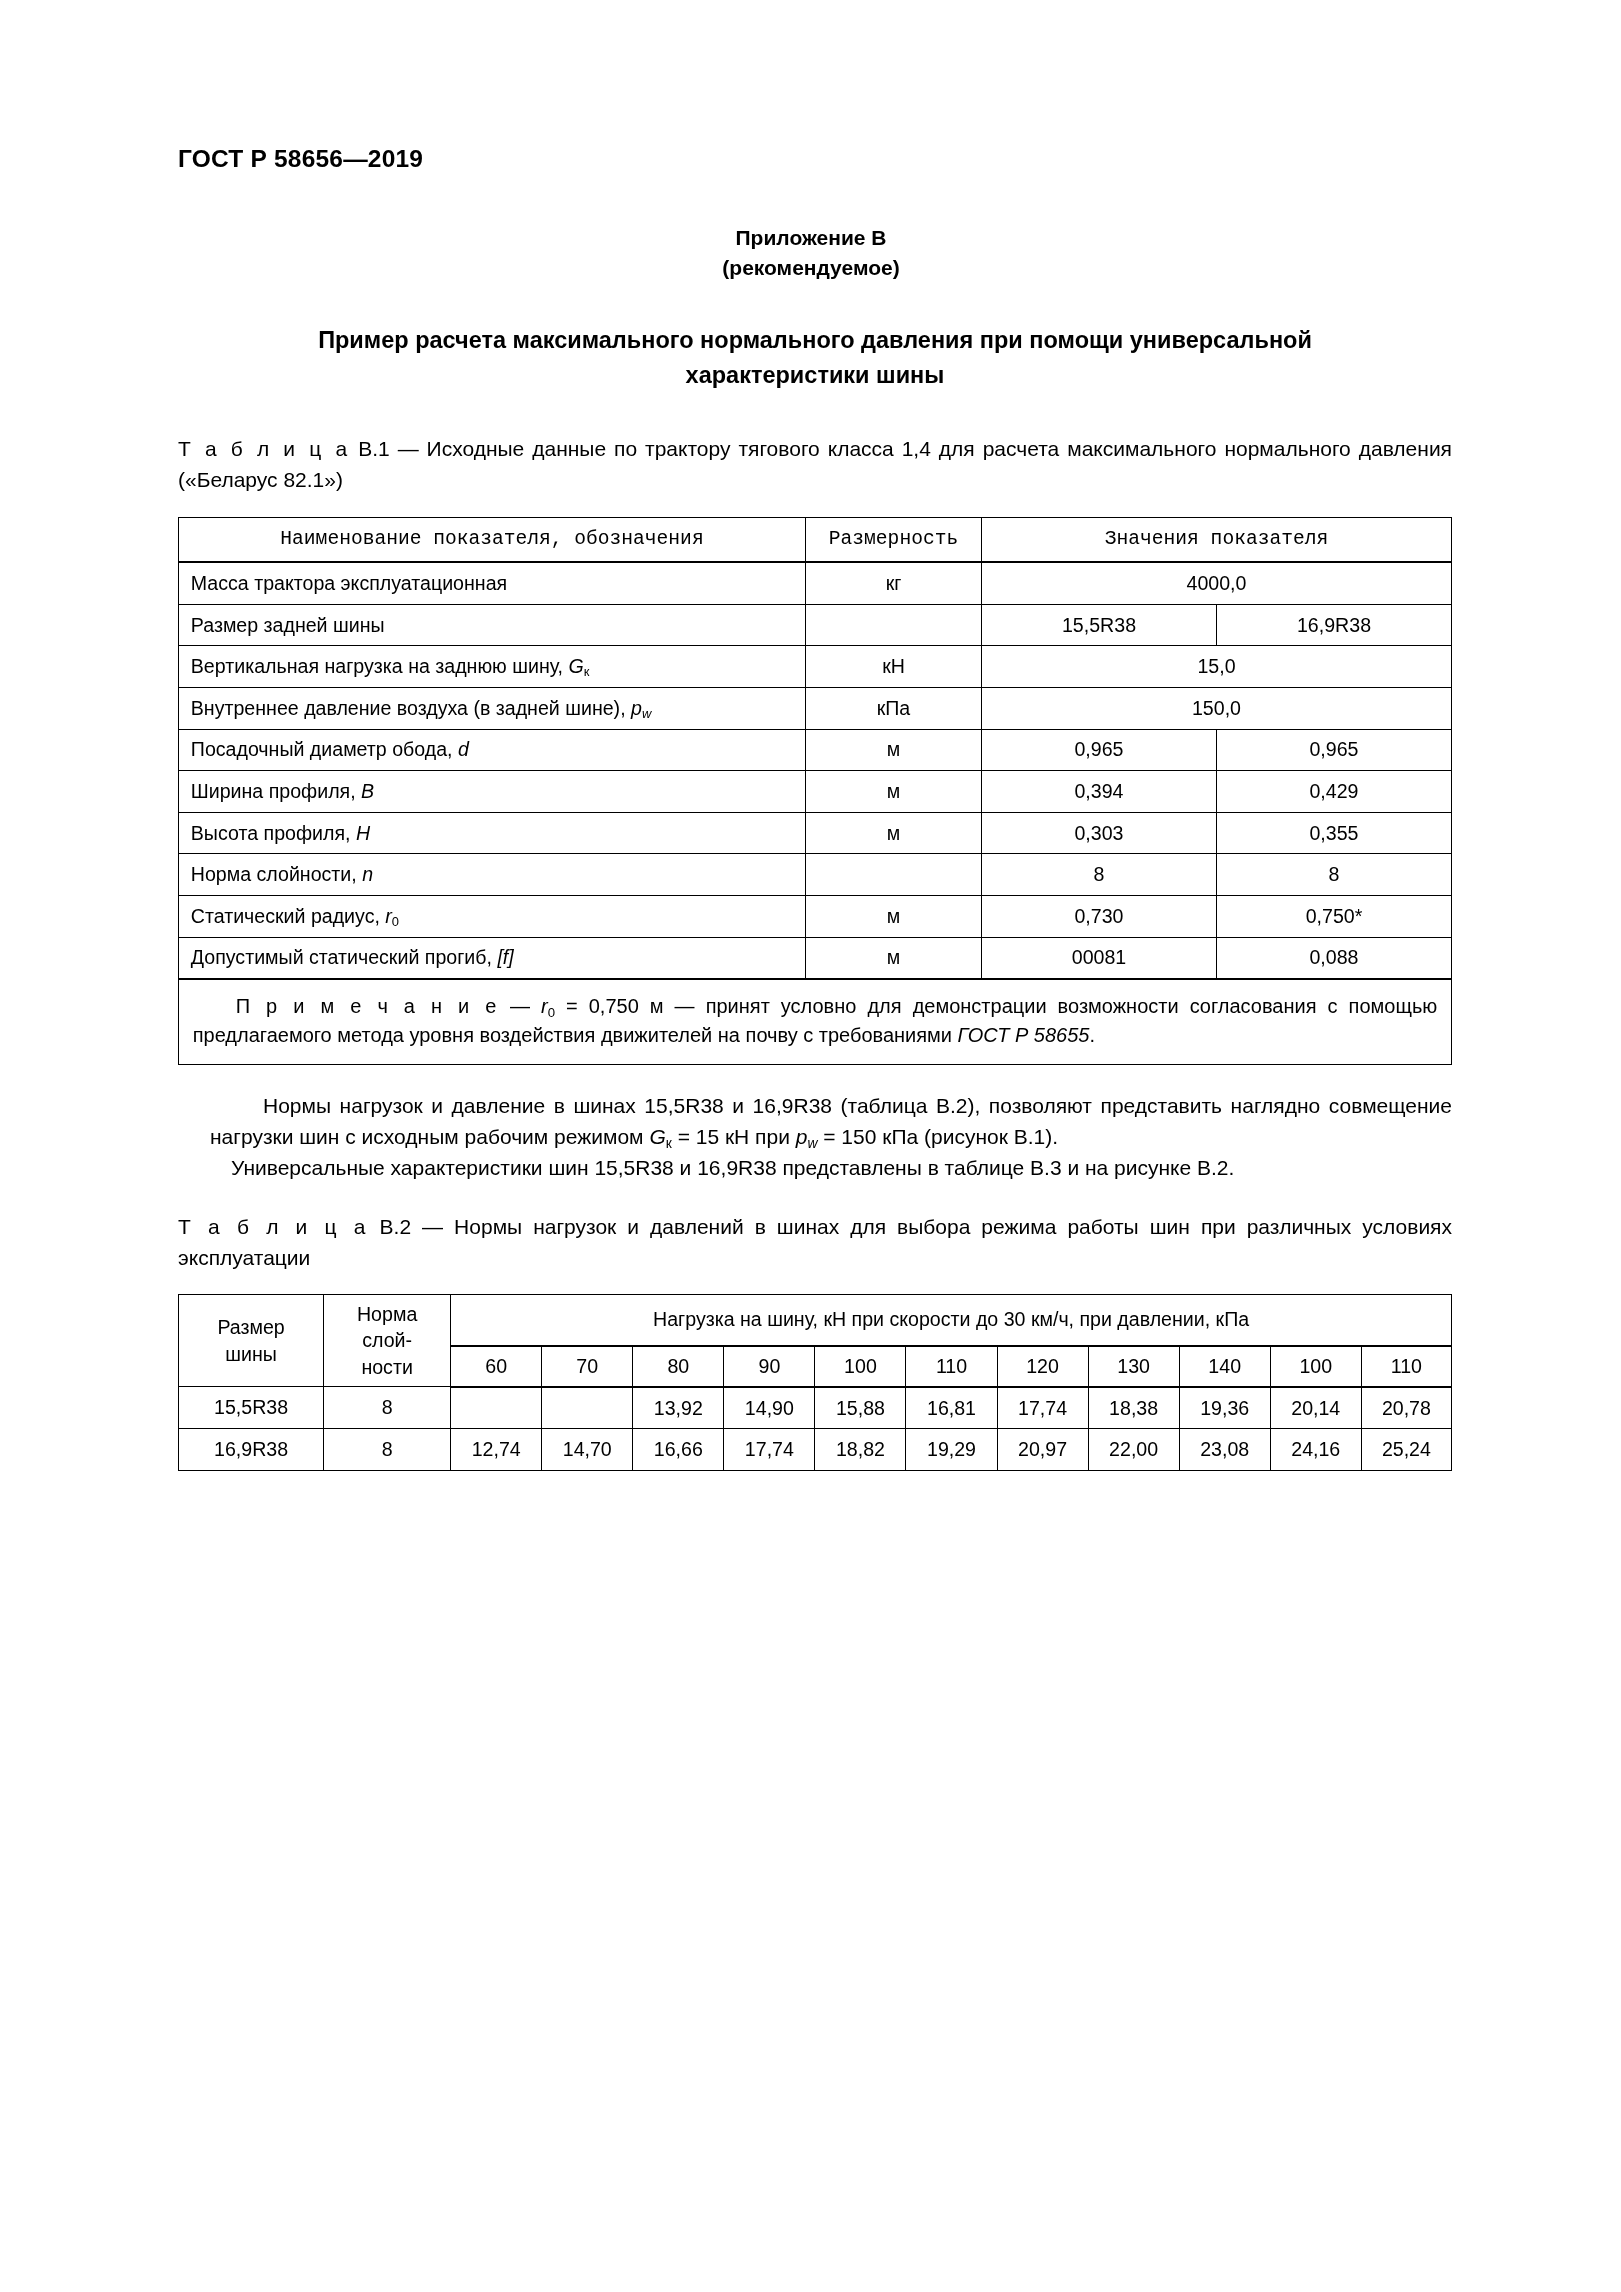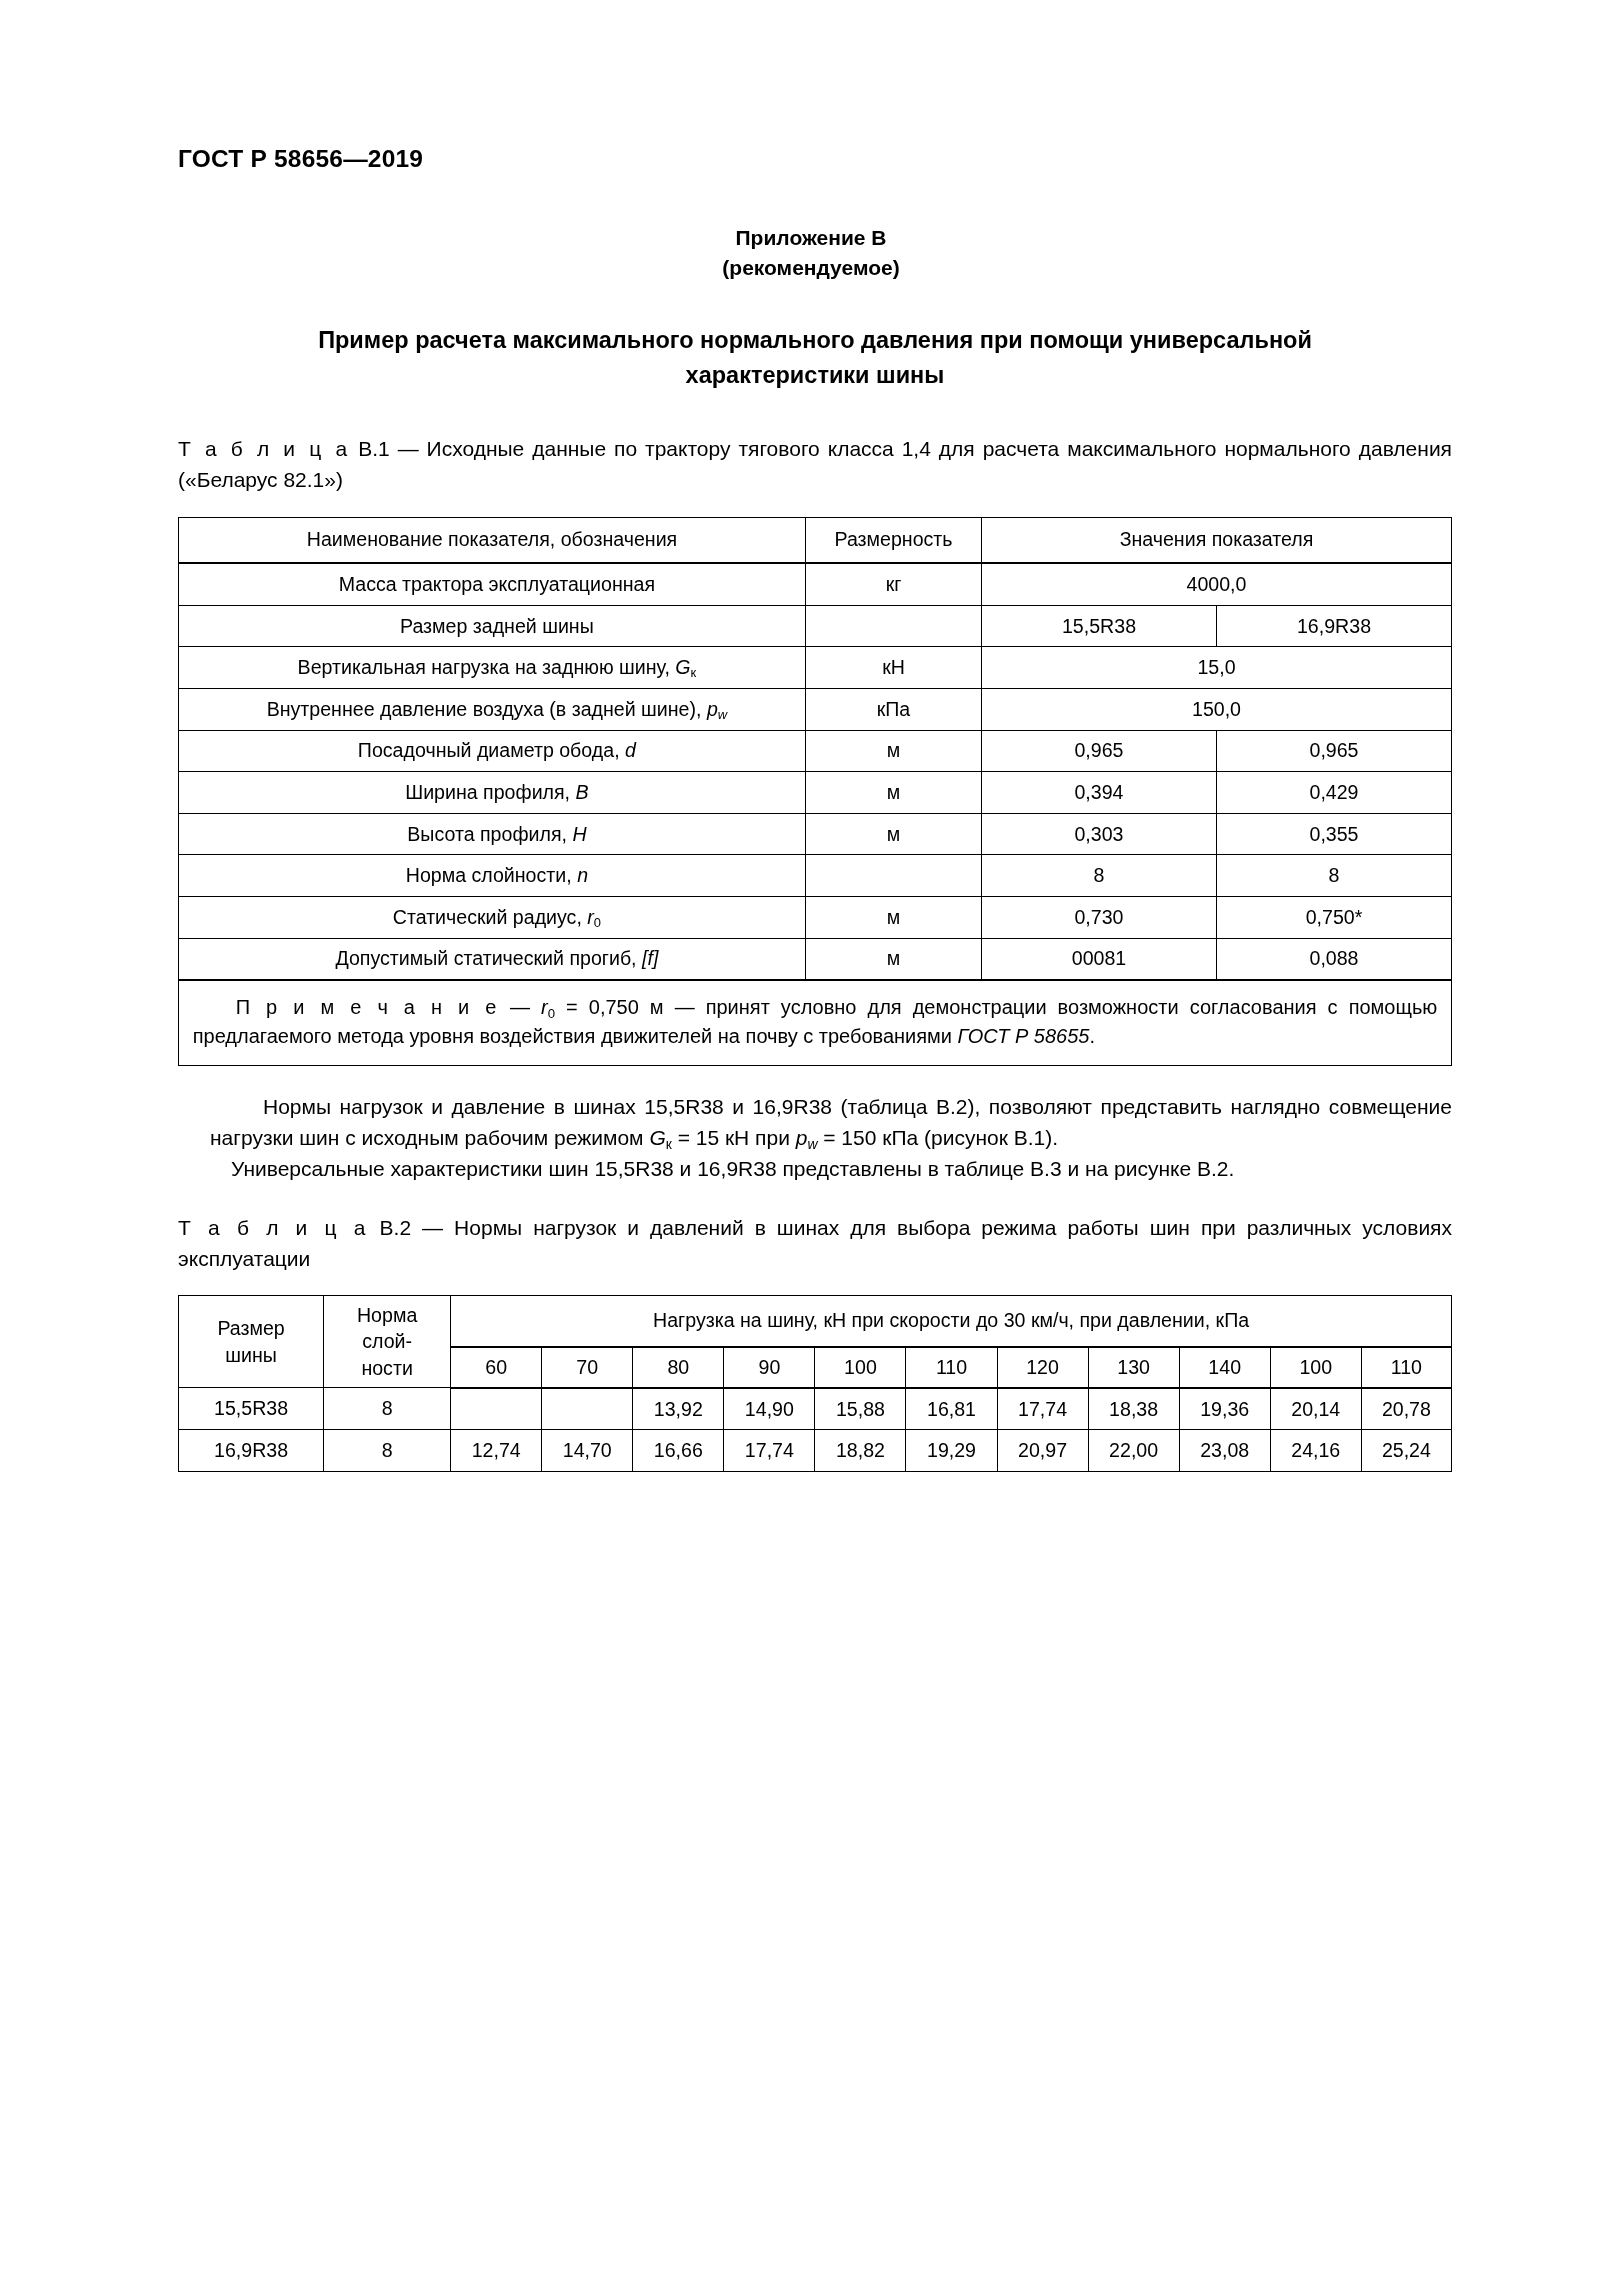--- a/index.html
+++ b/index.html
@@ -97,23 +97,24 @@
     font-weight: normal;
     font-size: 19.6px;
     padding: 0;
     vertical-align: middle;
   }
   .t1 .hdr td {
     text-align: center;
     padding: 10.8px 5.9px;
     font-size: 19.6px;
     border-bottom-width: 2.5px;
+    font-family: Liberation Mono, monospace;
   }
   .t1 td.namecell {
-    text-align: center;
+    text-align: left;
     padding: 8.8px 2px 8.8px 11.8px;
     height: 21.6px;
   }
   .t1 td.unitcell,
   .t1 td.valcell {
     text-align: center;
     padding: 8.8px 3.9px;
   }
   .t1 tr.last-data td { border-bottom-width: 2.5px; }
   .t1 td.notecell {

